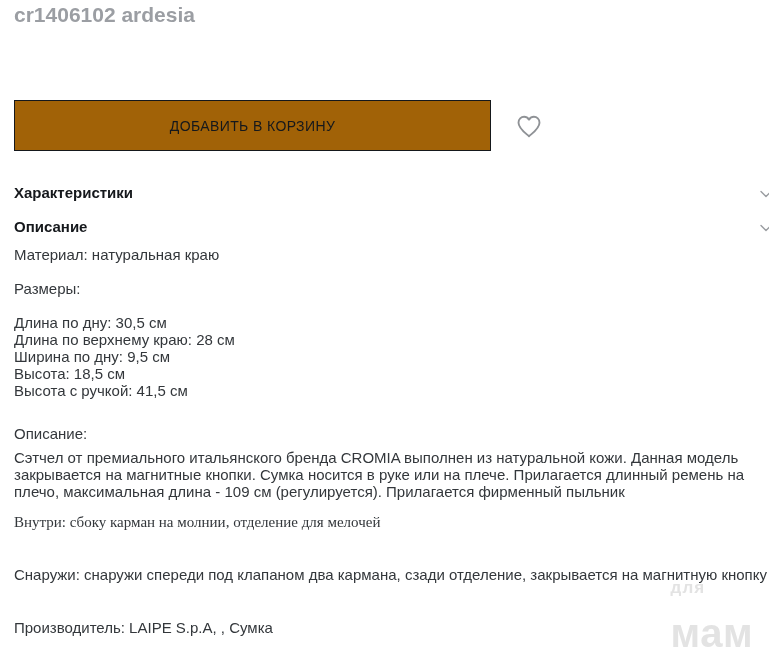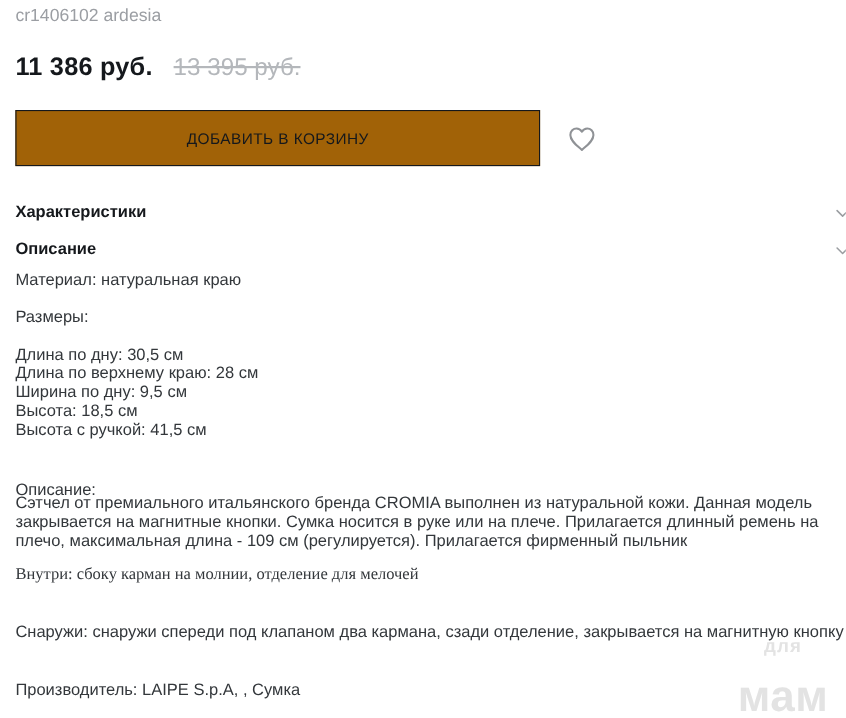--- a/index.html
+++ b/index.html
@@ -7,22 +7,23 @@
   .page {
     position:relative;
     width:769px; height:653px;
     background:var(--bg,#ffffff);
     overflow:hidden;
     font-family:"Liberation Sans", sans-serif;
     color:var(--body-text,#33373b);
   }
   .product-code {
     position:absolute; left:14px; top:5px;
-    font-size:16px; line-height:19px;
+    font-size:21px; line-height:19px;
     color:var(--muted,#9b9ea3);
+    font-weight:bold;
   }
   .price-row {
     position:absolute; left:14px; top:47px;
     display:flex; align-items:baseline; gap:19px;
   }
   .price-current {
     font-size:23px; line-height:27px; font-weight:700;
     color:var(--ink,#15181c); letter-spacing:0.2px;
   }
   .price-old {
@@ -66,46 +67,42 @@
   }
   .body-text {
     position:absolute; left:14px;
     font-size:15px; line-height:17px;
     color:var(--body-text,#33373b);
     white-space:pre-line;
   }
   .t-material    { top:246px; }
   .t-sizes-title { top:280px; }
   .t-sizes       { top:314px; }
-  .t-desc-title  { top:437px;text-align:center; }
+  .t-desc-title  { top:425px;text-align:center; }
   .t-desc        { top:449px; width:748px; }
   .t-inside      { top:514px; width:755px;font-family:Liberation Serif, serif; }
   .t-outside     { top:566px; width:755px; }
   .t-manufacturer{ top:619px; width:740px; }
   .watermark {
     position:absolute; right:16px; bottom:6px;
-    text-align:center;
+    text-align:left;
     color:var(--watermark,#e3e3e3);
     font-weight:700;
     user-select:none;
   }
   .watermark-line1 { display:block; font-size:17px; line-height:14px; letter-spacing:1px; }
   .watermark-line2 { display:block; font-size:40px; line-height:28px; letter-spacing:0.5px;margin-top:24px; }
 </style>
 </head>
 <body>
 
 <div class="page" style="--bg: #ffffff; --ink: #15181c; --body-text: #33373b; --muted: #9b9ea3; --old-price: #b4b7bb; --heart: #8f9296; --chevron: #9a9da1; --watermark: #e3e3e3;">
 
   <div class="product-code">cr1406102 ardesia</div>
 
-  <div class="price-row">
-    <span class="price-current">11 386 руб.</span>
-    <span class="price-old">13 395 руб.</span>
-  </div>
 
   <button class="add-to-cart">ДОБАВИТЬ В КОРЗИНУ</button>
 
   <button class="wishlist">
     <span style="display:flex;">
       <svg width="30" height="30" viewBox="0 0 24 24" fill="none" stroke="#8f9296" stroke-width="1.5" stroke-linecap="round" stroke-linejoin="round">
         <path d="M12 20.2 C 8.2 16.8 3.6 13.6 3.6 9.3 C 3.6 6.5 5.7 4.6 8.1 4.6 C 9.7 4.6 11.1 5.5 12 6.9 C 12.9 5.5 14.3 4.6 15.9 4.6 C 18.3 4.6 20.4 6.5 20.4 9.3 C 20.4 13.6 15.8 16.8 12 20.2 Z"></path>
       </svg>
     </span>
   </button>

